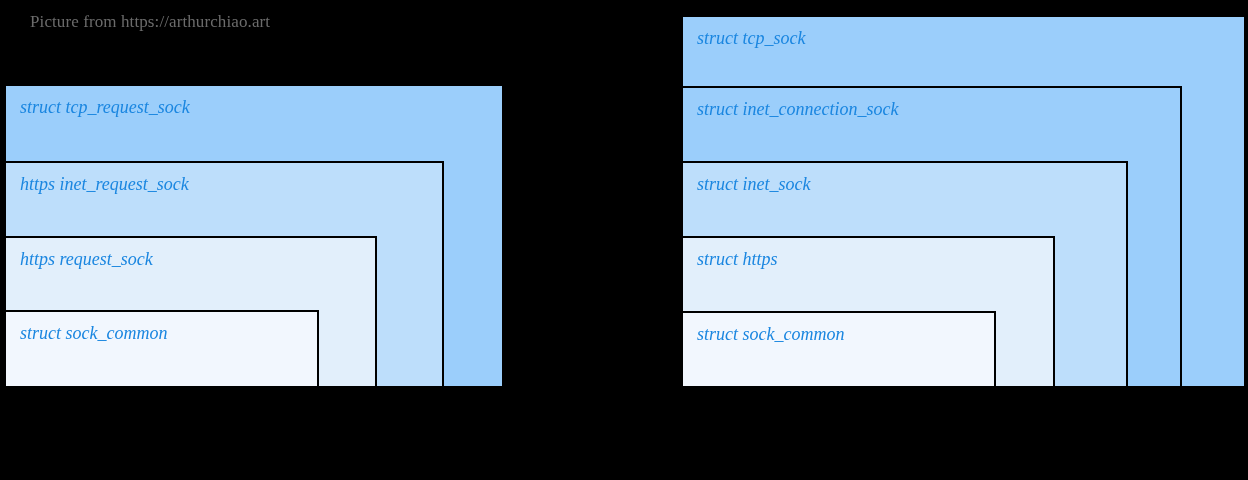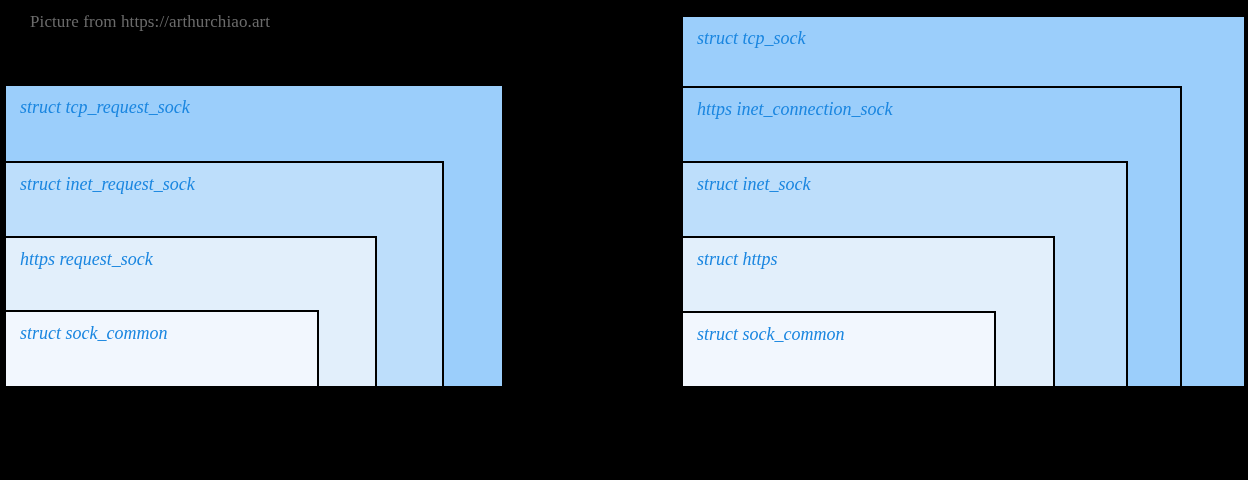--- a/index.html
+++ b/index.html
@@ -63,35 +63,35 @@
 
 <div id="canvas">
 
   <div class="watermark">Picture from https://arthurchiao.art</div>
 
   <div id="diagram-left">
       <div class="layer" style="left: 4px; top: 84px; width: 500px; height: 302px; background: rgb(155, 206, 251); z-index: 1;">
         <div class="layer-label">struct tcp_request_sock</div>
       </div>
       <div class="layer" style="left: 4px; top: 161px; width: 440px; height: 225px; background: rgb(189, 222, 251); z-index: 2;">
-        <div class="layer-label">struct inet_request_sock</div>
+        <div class="layer-label">https inet_request_sock</div>
       </div>
       <div class="layer" style="left: 4px; top: 236px; width: 373px; height: 150px; background: rgb(226, 239, 251); z-index: 3;">
         <div class="layer-label">https request_sock</div>
       </div>
       <div class="layer" style="left: 4px; top: 310px; width: 315px; height: 76px; background: rgb(242, 247, 254); z-index: 4;">
         <div class="layer-label">struct sock_common</div>
       </div>
     </div>
   <div id="diagram-right">
       <div class="layer" style="left: 681px; top: 15px; width: 565px; height: 371px; background: rgb(155, 206, 251); z-index: 1;">
         <div class="layer-label">struct tcp_sock</div>
       </div>
       <div class="layer" style="left: 681px; top: 86px; width: 501px; height: 300px; background: rgb(155, 206, 251); z-index: 2;">
-        <div class="layer-label">https inet_connection_sock</div>
+        <div class="layer-label">struct inet_connection_sock</div>
       </div>
       <div class="layer" style="left: 681px; top: 161px; width: 447px; height: 225px; background: rgb(189, 222, 251); z-index: 3;">
         <div class="layer-label">struct inet_sock</div>
       </div>
       <div class="layer" style="left: 681px; top: 236px; width: 374px; height: 150px; background: rgb(226, 239, 251); z-index: 4;">
         <div class="layer-label">struct https</div>
       </div>
       <div class="layer" style="left: 681px; top: 311px; width: 315px; height: 75px; background: rgb(242, 247, 254); z-index: 5;">
         <div class="layer-label">struct sock_common</div>
       </div>

